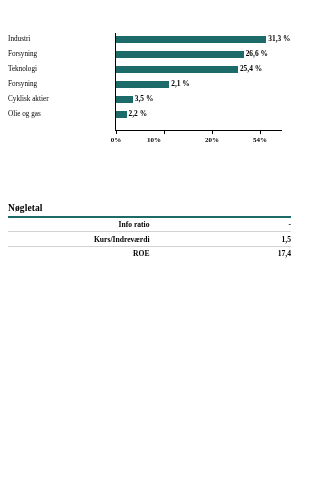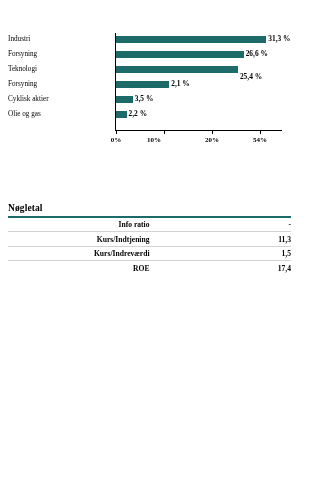--- a/index.html
+++ b/index.html
@@ -160,21 +160,21 @@
     <div id="x-axis-line"></div>
 
   <div class="cat-label" style="top: 1.8px;">Industri</div>
       <div class="bar" style="top: 3px; width: 150.24px; background: rgb(29, 107, 104);"></div>
       <div class="bar-value" style="left: 268.24px; top: 2px;">31,3 %</div>
       <div class="cat-label" style="top: 16.8px;">Forsyning</div>
       <div class="bar" style="top: 18px; width: 127.68px; background: rgb(29, 107, 104);"></div>
       <div class="bar-value" style="left: 245.68px; top: 17px;">26,6 %</div>
       <div class="cat-label" style="top: 31.8px;">Teknologi</div>
       <div class="bar" style="top: 33px; width: 121.92px; background: rgb(29, 107, 104);"></div>
-      <div class="bar-value" style="left: 239.92px; top: 32px; margin-top: 8px;">25,4 %</div>
+      <div class="bar-value" style="left: 239.92px; top: 32px;">25,4 %</div>
       <div class="cat-label" style="top: 46.8px;">Forsyning</div>
       <div class="bar" style="top: 48px; width: 53.28px; background: rgb(29, 107, 104);"></div>
       <div class="bar-value" style="left: 171.28px; top: 47px;">2,1 %</div>
       <div class="cat-label" style="top: 61.8px;">Cyklisk aktier</div>
       <div class="bar" style="top: 63px; width: 16.8px; background: rgb(29, 107, 104);"></div>
       <div class="bar-value" style="left: 134.8px; top: 62px;">3,5 %</div>
       <div class="cat-label" style="top: 76.8px;">Olie og gas</div>
       <div class="bar" style="top: 78px; width: 10.56px; background: rgb(29, 107, 104);"></div>
       <div class="bar-value" style="left: 128.56px; top: 77px;">2,2 %</div>
       <div class="x-tick" style="left: 116px;"></div>
@@ -191,24 +191,20 @@
 <div id="table-block">
   <div id="table-title">Nøgletal</div>
   <div id="table-rule" style="background: rgb(29, 107, 104);"></div>
   <table class="keyfig">
     <tbody id="keyfig-body">
         <tr>
           <td class="kf-label">Info ratio</td>
           <td class="kf-value">-</td>
         </tr>
         <tr>
-          <td class="kf-label">Kurs/Indtjening</td>
-          <td class="kf-value">11,3</td>
-        </tr>
-        <tr>
           <td class="kf-label">Kurs/Indreværdi</td>
           <td class="kf-value">1,5</td>
         </tr>
         <tr>
           <td class="kf-label">ROE</td>
           <td class="kf-value">17,4</td>
         </tr>
       </tbody>
   </table>
 </div>

